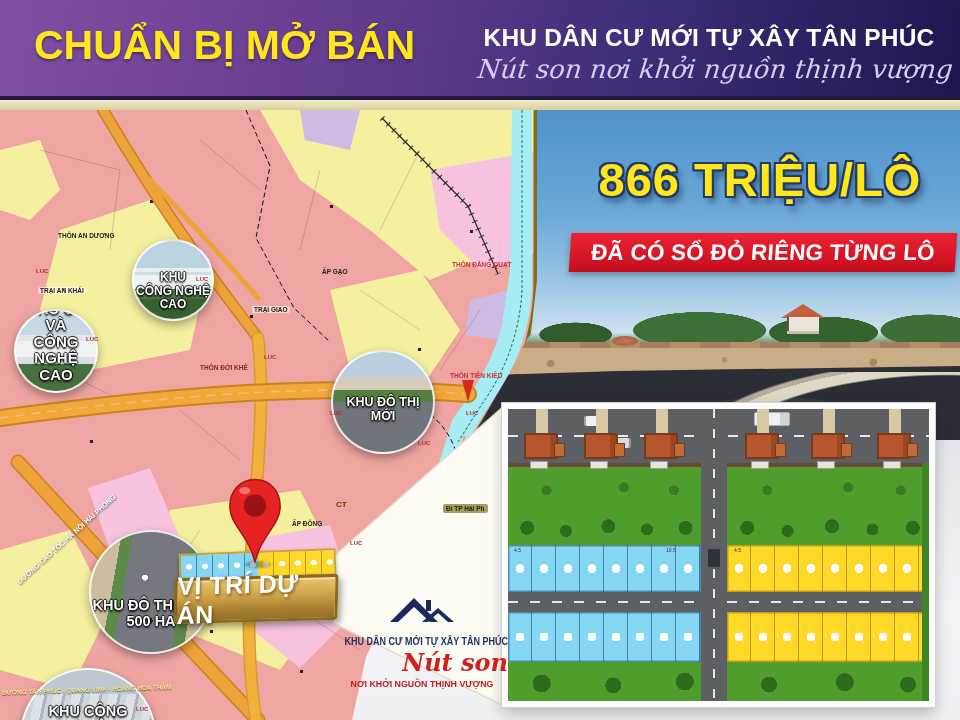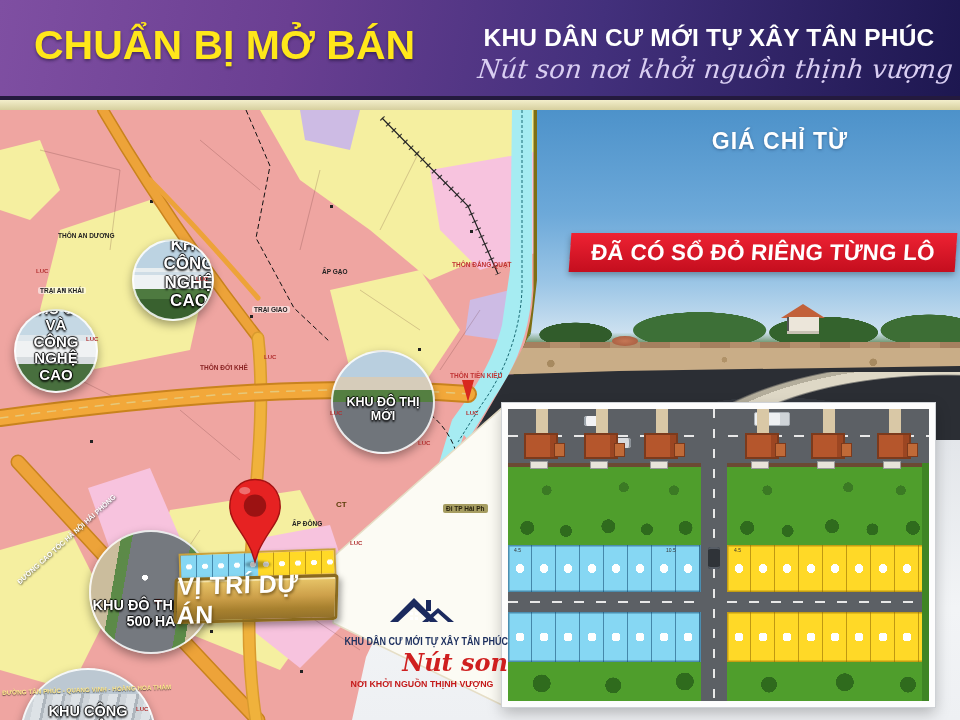--- a/index.html
+++ b/index.html
@@ -126,21 +126,21 @@
   .car-v{left:7px;top:138px;width:12px;height:22px;background:#2f3338;border-radius:3px;position:absolute;
      box-shadow:inset 0 6px 0 -4px #565c64, inset 0 -6px 0 -4px #565c64;}
 
   
   .callout{position:absolute;border-radius:50%;border:2px solid rgba(255,255,255,.85);
      box-shadow:0 4px 10px rgba(0,0,0,.35);overflow:hidden;z-index:6;}
   .c-label{position:absolute;left:0;width:100%;text-align:center;color:#fff;font-weight:800;
      line-height:1.1;text-shadow:-1px 0 1px rgba(0,0,0,.85),1px 0 1px rgba(0,0,0,.85),0 -1px 1px rgba(0,0,0,.85),0 2px 2px rgba(0,0,0,.9);}
   .c-cnc{left:132px;top:239px;width:82px;height:82px;
      background:linear-gradient(180deg,#bcd3e2 0 34%,#e8eef0 34% 40%,#cfdde6 40% 44%,#eef2f4 44% 62%,#4e7a40 62% 74%,#39612f 74% 100%);}
-  .c-cnc .c-label{bottom:8px;font-size:17px;margin-left:16px;}
+  .c-cnc .c-label{bottom:8px;font-size:12px;}
   .c-cnva{left:14px;top:309px;width:84px;height:84px;
      background:linear-gradient(180deg,#c5d8e4 0 30%,#dfe7ec 30% 38%,#f0f2f3 38% 58%,#d8dde0 58% 66%,#486f3e 66% 100%);}
   .c-cnva .c-label{bottom:8px;font-size:15px;}
   .c-dtm{left:331px;top:350px;width:104px;height:104px;
      background:linear-gradient(180deg,#b9cfdf 0 25%,#d6ccba 25% 38%,#547f41 38% 50%,#70757b 50% 100%);}
   .c-dtm .c-label{top:44px;font-size:12.5px;}
   .c-ngct{left:221px;top:408px;width:92px;height:92px;background-color:#4c7a38;
      background-image:radial-gradient(circle at 50% 55%, transparent 30px, #9aa0a6 31px, #9aa0a6 37px, transparent 38px),
        linear-gradient(58deg, transparent 44%, #8f959b 45% 55%, transparent 56%),
        linear-gradient(-30deg, transparent 46%, #a8adb2 47% 52%, transparent 53%);}
@@ -462,21 +462,21 @@
   <span class="luc l6">LUC</span>
   <span class="luc l7">LUC</span>
   <span class="luc l8">LUC</span>
   <span class="luc l9">LUC</span>
   <span class="luc l10">LUC</span>
   <span class="ct-label">CT</span>
   <span class="ditp">Đi TP Hải Ph</span>
   <span class="expwy">ĐƯỜNG CAO TỐC HÀ NỘI HẢI PHÒNG</span>
   <span class="south-road">ĐƯỜNG TÂN PHÚC - QUANG VINH - HOÀNG HOA THÁM</span>
 
-  <div class="offer-label">GIÁ CHỈ TỪ</div>
+  <div class="offer-price">866 TRIỆU/LÔ</div>
   <div class="offer-banner">
     <span>ĐÃ CÓ SỔ ĐỎ RIÊNG TỪNG LÔ</span>
   </div>
 
   <div class="logo">
     <svg class="logo-house" width="76" height="46" viewBox="0 0 76 46">
       <path d="M6,34 L30,10 L54,34 L46,34 L30,19 L14,34 Z" fill="#1b2a5e"></path>
       <rect x="42" y="12" width="5" height="11" fill="#1b2a5e"></rect>
       <path d="M38,34 L54,20 L70,34 L64,34 L54,25 L44,34 Z" fill="#1b2a5e"></path>
       <rect x="26" y="24" width="3" height="3" fill="#fff"></rect>

